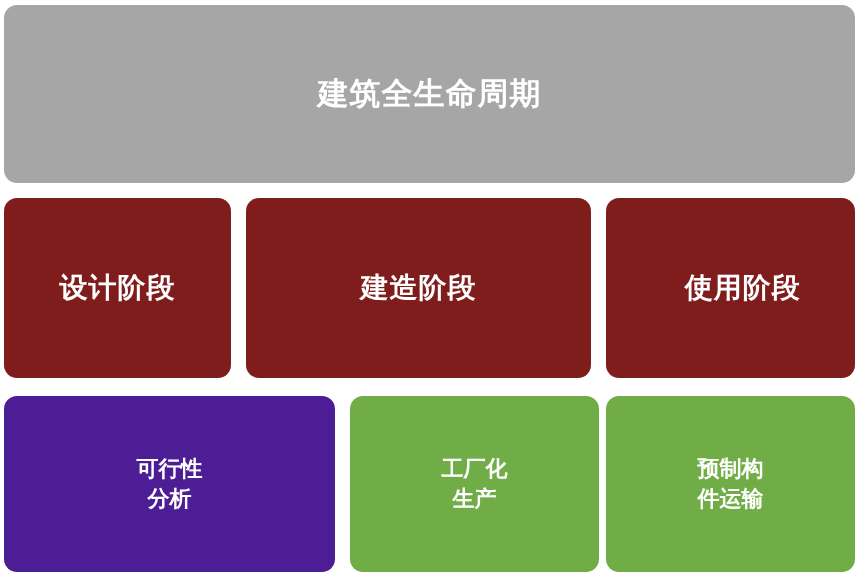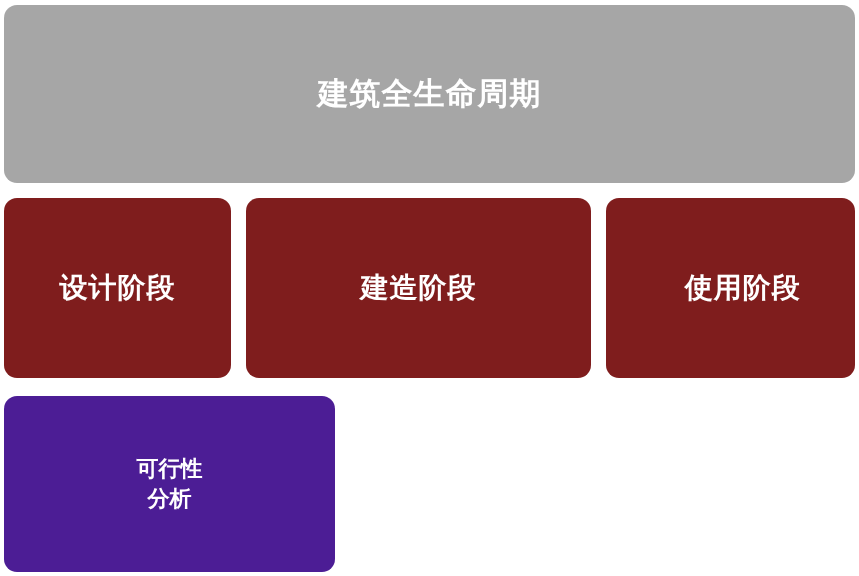--- a/index.html
+++ b/index.html
@@ -83,17 +83,21 @@
   </div>
 
   <div class="sub-row">
 
     <div class="sub-group col-2">
       <div class="box sub-box c-yellow">可行性
 分析</div>
     </div>
 
     <div class="sub-group col-3">
+      <div class="box sub-box c-green">工厂化
+生产</div>
+      <div class="box sub-box c-green">预制构
+件运输</div>
     </div>
 
 
   </div>
 </div>
 
 </body></html>

